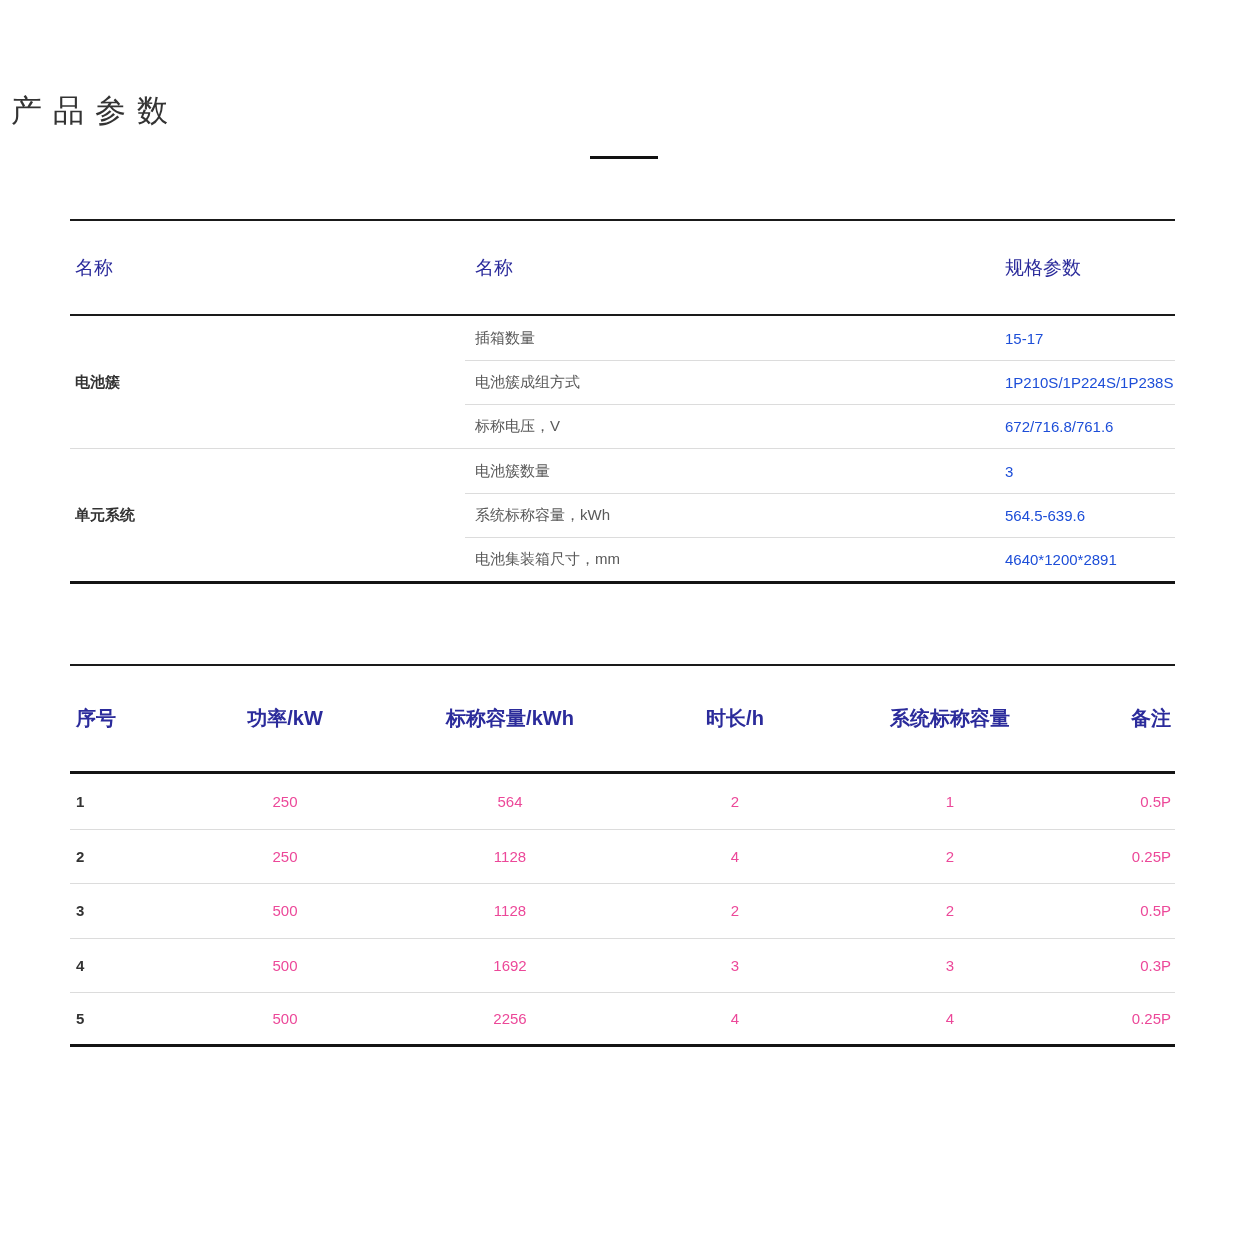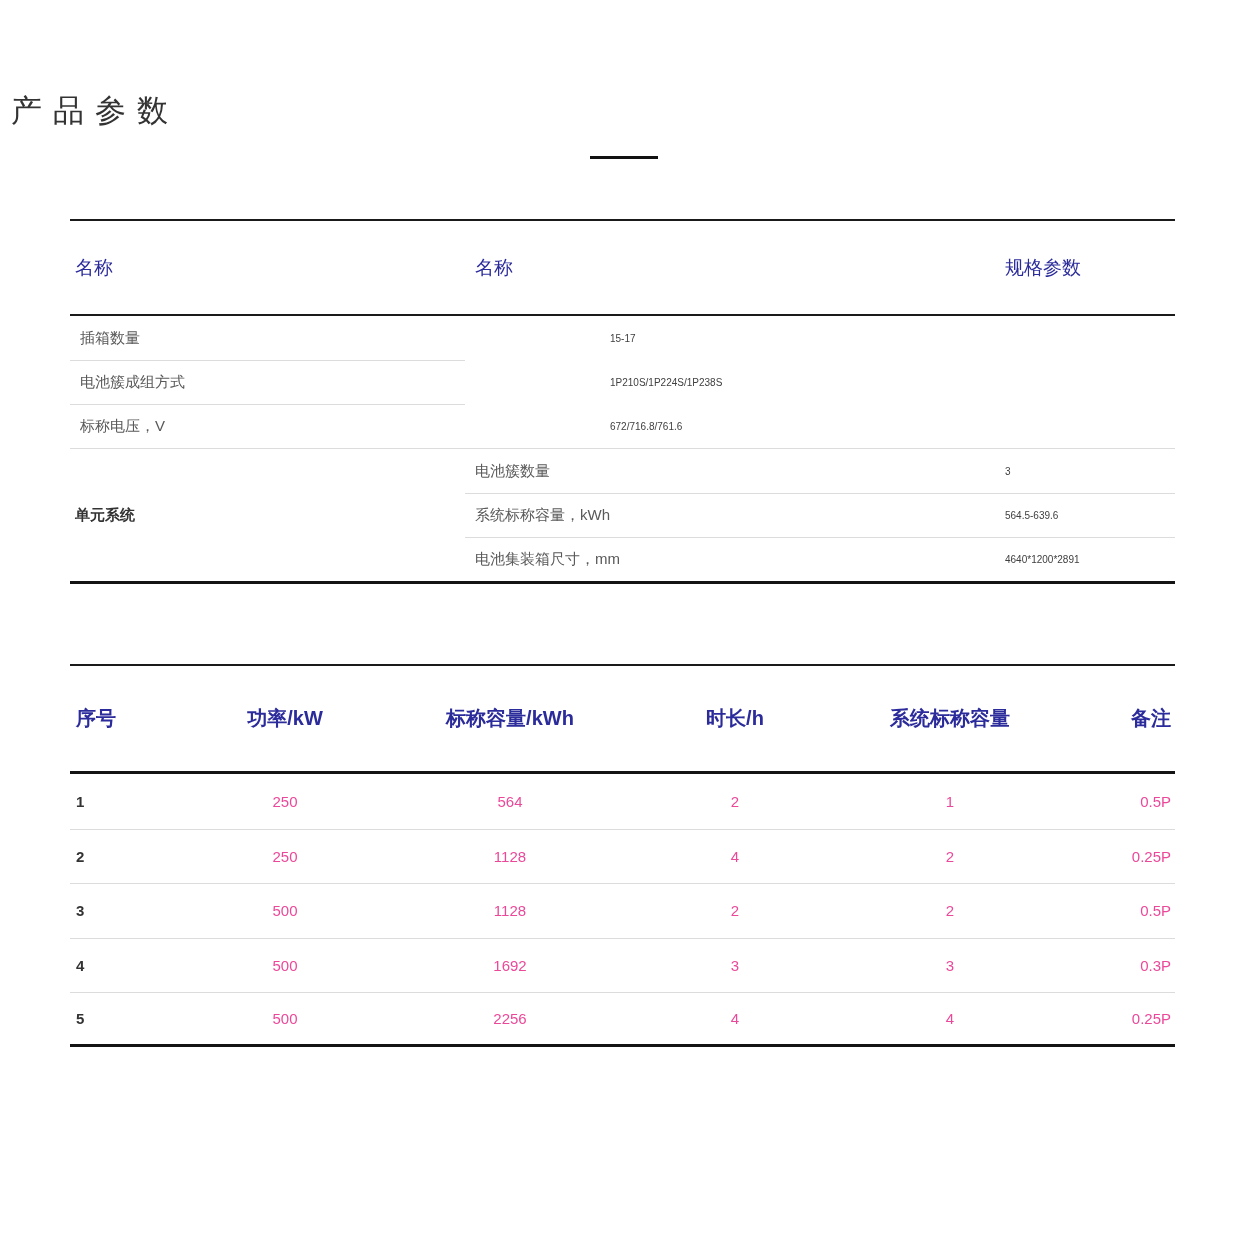--- a/index.html
+++ b/index.html
@@ -53,21 +53,21 @@
     font-size: 15px; font-weight: 700; color: #333333;
   }
   .spec-row {
     display: grid;
     grid-template-columns: 540px 1fr;
     align-items: center;
     height: 44px;
   }
   .spec-row + .spec-row { border-top: 1px solid #dcdcdc; }
   .spec-row .lbl { padding-left: 10px; font-size: 15px; color: #595959; }
-  .spec-row .val { font-size: 10px; color: #404040; white-space: nowrap; }
+  .spec-row .val { font-size: 15px; color: #1d4ed8; white-space: nowrap; }
 
   
   .model-table { margin-top: 80px; border-top: 2px solid #1a1a1a; }
   .model-head {
     display: grid;
     grid-template-columns: 110px 210px 240px 210px 220px 1fr;
     align-items: center;
     height: 108px;
     border-bottom: 3px solid #141414;
   }
@@ -97,20 +97,21 @@
 
 <div class="tbl spec-table">
 
   <div class="spec-head">
     <span>名称</span>
     <span>名称</span>
     <span>规格参数</span>
   </div>
 
   <div class="spec-group">
+    <div class="group-label">电池簇</div>
     <div>
       <div class="spec-row">
         <span class="lbl">插箱数量</span>
         <span class="val">15-17</span>
       </div>
       <div class="spec-row">
         <span class="lbl">电池簇成组方式</span>
         <span class="val">1P210S/1P224S/1P238S</span>
       </div>
       <div class="spec-row">

